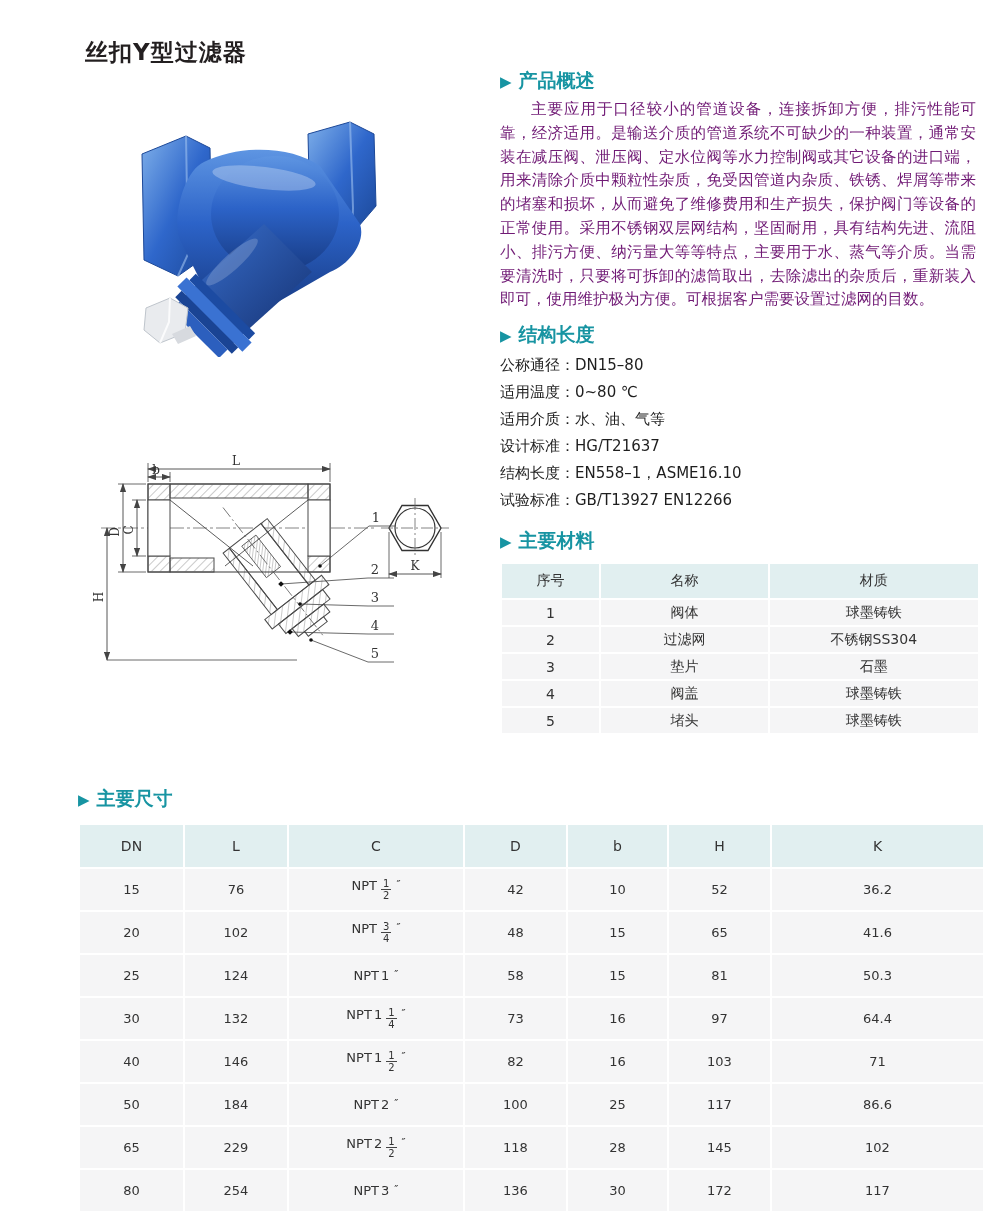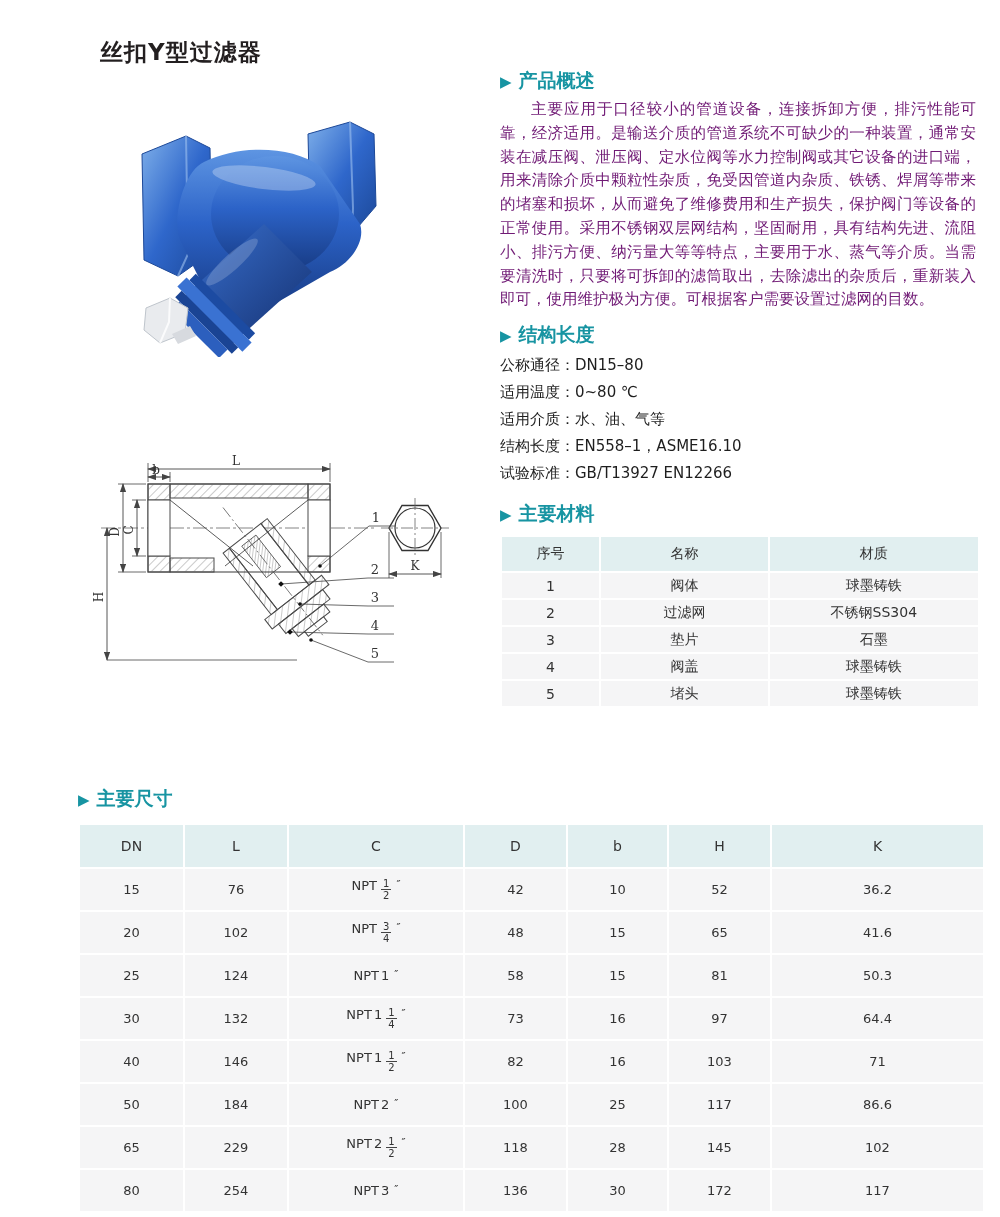--- a/index.html
+++ b/index.html
@@ -1,19 +1,19 @@
 <!DOCTYPE html>
 <html><head>
 <meta charset="utf-8">
 <style>
   html,body{margin:0;padding:0;background:#fff;}
   body{font-family:"DejaVu Sans","Liberation Sans",sans-serif;color:#222;}
   #page{position:relative;width:1000px;height:1217px;background:#fff;overflow:hidden;}
 
-  .page-title{position:absolute;left:100px;top:22px;font-size:23px;font-weight:bold;color:#231f20;letter-spacing:1px;}
+  .page-title{position:absolute;left:85px;top:22px;font-size:23px;font-weight:bold;color:#231f20;letter-spacing:1px;}
 
   
   .right-col{position:absolute;left:500px;top:68px;width:488px;}
   .sec-head{display:flex;align-items:center;gap:7px;color:#1794a2;font-size:19px;font-weight:bold;margin:0 0 4px 0;}
   .sec-head .tri{font-size:15px;line-height:1;transform:translateY(1px);}
   .overview-text{margin:4px 12px 10px 0;font-size:15.5px;line-height:23.8px;text-align:justify;text-indent:2em;color:#701a75;}
   .param-list{margin:2px 0 14px 0;}
   .param-line{font-size:15px;line-height:27px;color:#1e1e1e;white-space:nowrap;}
 
   
@@ -216,20 +216,21 @@
     <p class="overview-text">主要应用于口径较小的管道设备，连接拆卸方便，排污性能可靠，经济适用。是输送介质的管道系统不可缺少的一种装置，通常安装在减压阀、泄压阀、定水位阀等水力控制阀或其它设备的进口端，用来清除介质中颗粒性杂质，免受因管道内杂质、铁锈、焊屑等带来的堵塞和损坏，从而避免了维修费用和生产损失，保护阀门等设备的正常使用。采用不锈钢双层网结构，坚固耐用，具有结构先进、流阻小、排污方便、纳污量大等等特点，主要用于水、蒸气等介质。当需要清洗时，只要将可拆卸的滤筒取出，去除滤出的杂质后，重新装入即可，使用维护极为方便。可根据客户需要设置过滤网的目数。</p>
 
     <div class="sec-head">
       <span class="tri">▶</span>
       <span>结构长度</span>
     </div>
     <div class="param-list" id="param-list">
         <div class="param-line">公称通径：DN15–80</div>
         <div class="param-line">适用温度：0~80 ℃</div>
         <div class="param-line">适用介质：水、油、气等</div>
+        <div class="param-line">设计标准：HG/T21637</div>
         <div class="param-line">结构长度：EN558–1，ASME16.10</div>
         <div class="param-line">试验标准：GB/T13927  EN12266</div>
       </div>
 
     <div class="sec-head">
       <span class="tri">▶</span>
       <span>主要材料</span>
     </div>
     <table class="spec materials" id="materials-table">
       <colgroup>

